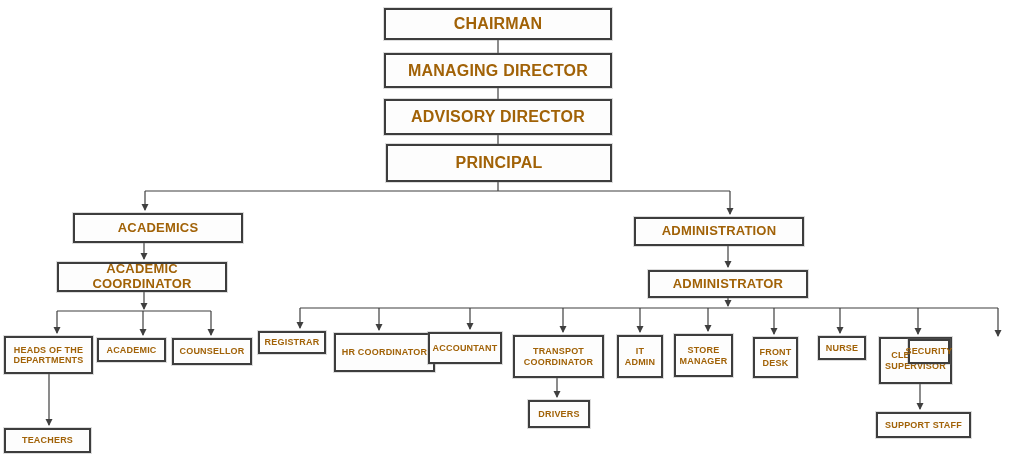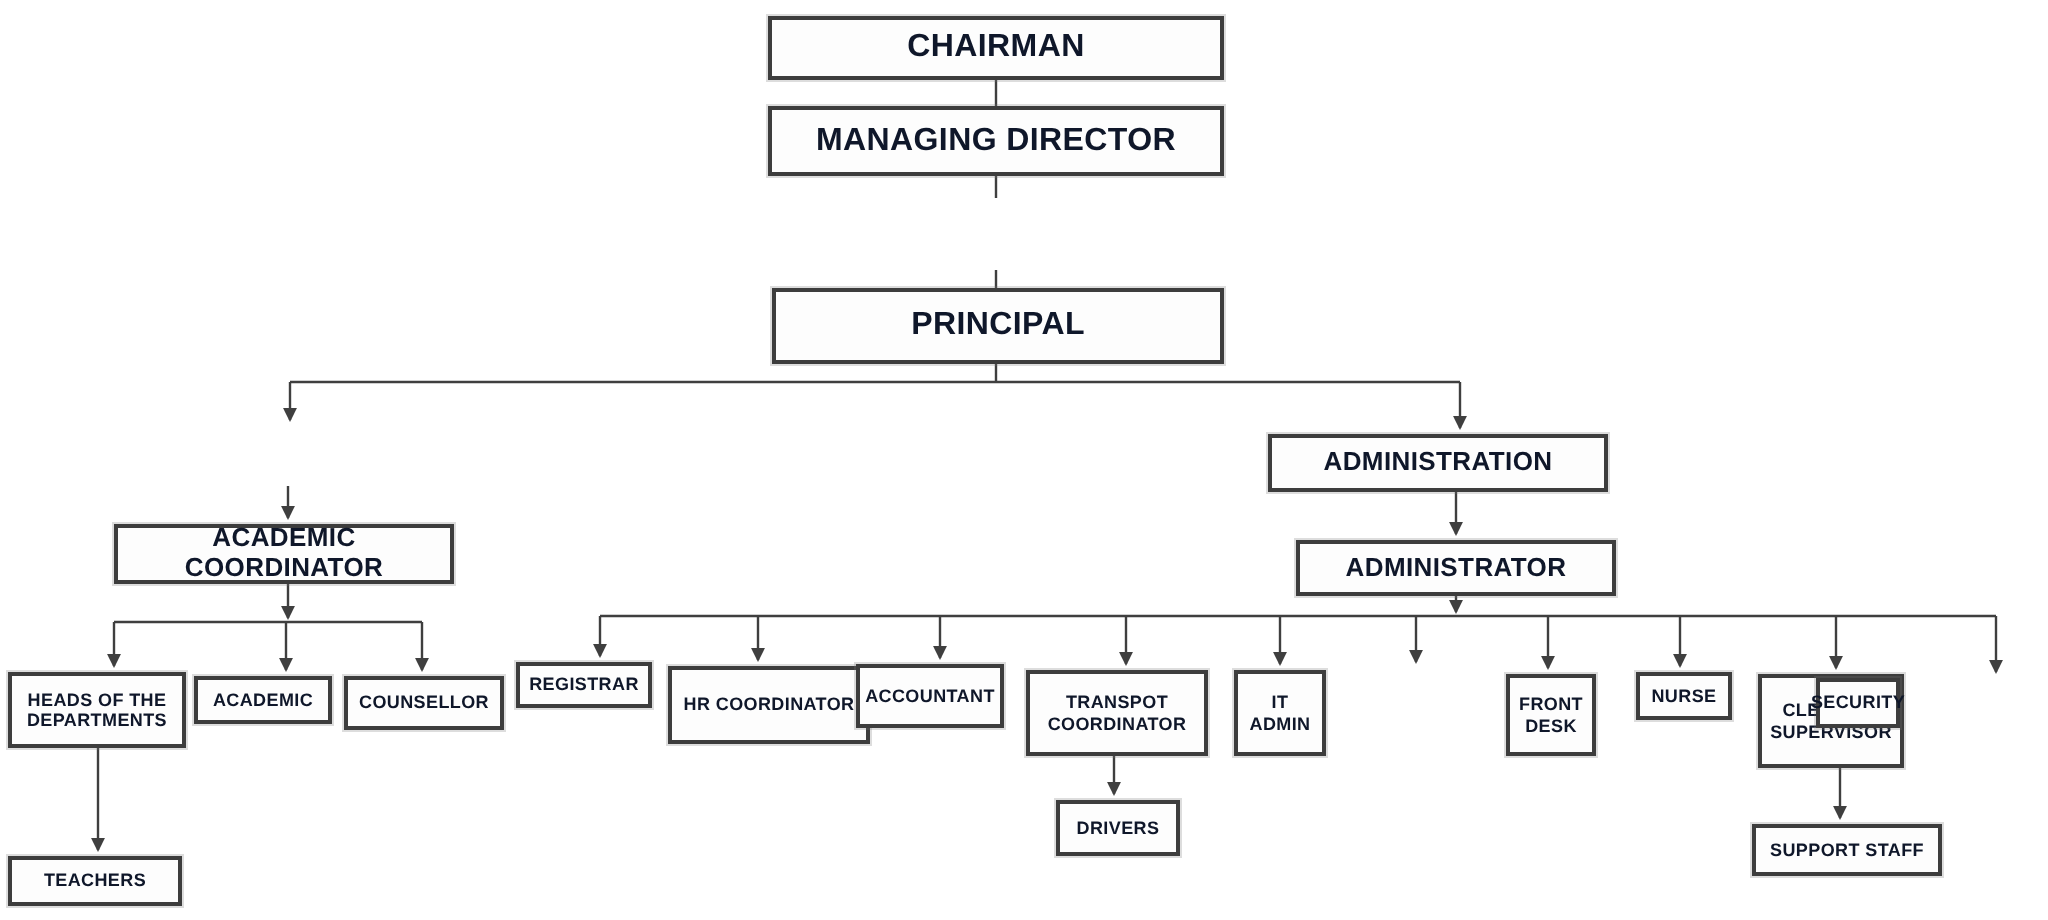--- a/index.html
+++ b/index.html
@@ -9,21 +9,21 @@
     background:#ffffff;
     font-family:"Liberation Sans","DejaVu Sans",sans-serif;
     overflow:hidden;
   }
   #connectors{position:absolute;left:0;top:0;width:1024px;height:460px;}
   .node{
     position:absolute;
     box-sizing:border-box;
     border:2px solid #3d3d3d;
     background:#fdfdfd;
-    color:#0f172a;
+    color:#a16207;
     display:flex;align-items:center;justify-content:center;
     text-align:center;
     font-weight:bold;
     line-height:1.12;
     padding:3px 2px;
     letter-spacing:0.2px;
     box-shadow:0 0 0 1px rgba(120,120,120,0.25);
   }
   .lvl1{font-size:16px;}
   .lvl2{font-size:13px;}
@@ -70,36 +70,39 @@
       <line marker-end="url(#arr)" x1="840" y1="308" x2="840" y2="333"></line>
       <line marker-end="url(#arr)" x1="918" y1="308" x2="918" y2="334"></line>
       <line marker-end="url(#arr)" x1="998" y1="308" x2="998" y2="336"></line>
       <line marker-end="url(#arr)" x1="557" y1="378" x2="557" y2="397"></line>
       <line marker-end="url(#arr)" x1="920" y1="384" x2="920" y2="409"></line>
     </g>
   </svg>
 
   <div class="node lvl1" style="left:384px;top:8px;width:228px;height:32px">CHAIRMAN</div>
   <div class="node lvl1" style="left:384px;top:53px;width:228px;height:35px">MANAGING DIRECTOR</div>
+  <div class="node lvl1" style="left:384px;top:99px;width:228px;height:36px">ADVISORY DIRECTOR</div>
   <div class="node lvl1" style="left:386px;top:144px;width:226px;height:38px">PRINCIPAL</div>
 
+  <div class="node lvl2" style="left:73px;top:213px;width:170px;height:30px">ACADEMICS</div>
   <div class="node lvl2" style="left:57px;top:262px;width:170px;height:30px">ACADEMIC COORDINATOR</div>
   <div class="node sm" style="left:4px;top:336px;width:89px;height:38px">HEADS OF THE DEPARTMENTS</div>
   <div class="node sm" style="left:97px;top:338px;width:69px;height:24px">ACADEMIC</div>
   <div class="node sm" style="left:172px;top:338px;width:80px;height:27px">COUNSELLOR</div>
   <div class="node sm" style="left:4px;top:428px;width:87px;height:25px">TEACHERS</div>
 
   <div class="node lvl2" style="left:634px;top:217px;width:170px;height:29px">ADMINISTRATION</div>
   <div class="node lvl2" style="left:648px;top:270px;width:160px;height:28px">ADMINISTRATOR</div>
 
   <div class="node sm" style="left:258px;top:331px;width:68px;height:23px">REGISTRAR</div>
   <div class="node sm" style="left:334px;top:333px;width:101px;height:39px">HR COORDINATOR</div>
   <div class="node sm" style="left:428px;top:332px;width:74px;height:32px">ACCOUNTANT</div>
   <div class="node sm" style="left:513px;top:335px;width:91px;height:43px">TRANSPOT COORDINATOR</div>
   <div class="node sm" style="left:617px;top:335px;width:46px;height:43px">IT ADMIN</div>
+  <div class="node sm" style="left:674px;top:334px;width:59px;height:43px">STORE MANAGER</div>
   <div class="node sm" style="left:753px;top:337px;width:45px;height:41px">FRONT DESK</div>
   <div class="node sm" style="left:818px;top:336px;width:48px;height:24px">NURSE</div>
   <div class="node sm" style="left:879px;top:337px;width:73px;height:47px">CLEANING SUPERVISOR</div>
   <div class="node sm" style="left:908px;top:339px;width:42px;height:25px">SECURITY</div>
 
   <div class="node sm" style="left:528px;top:400px;width:62px;height:28px">DRIVERS</div>
   <div class="node sm" style="left:876px;top:412px;width:95px;height:26px">SUPPORT STAFF</div>
 
 </div>
 

